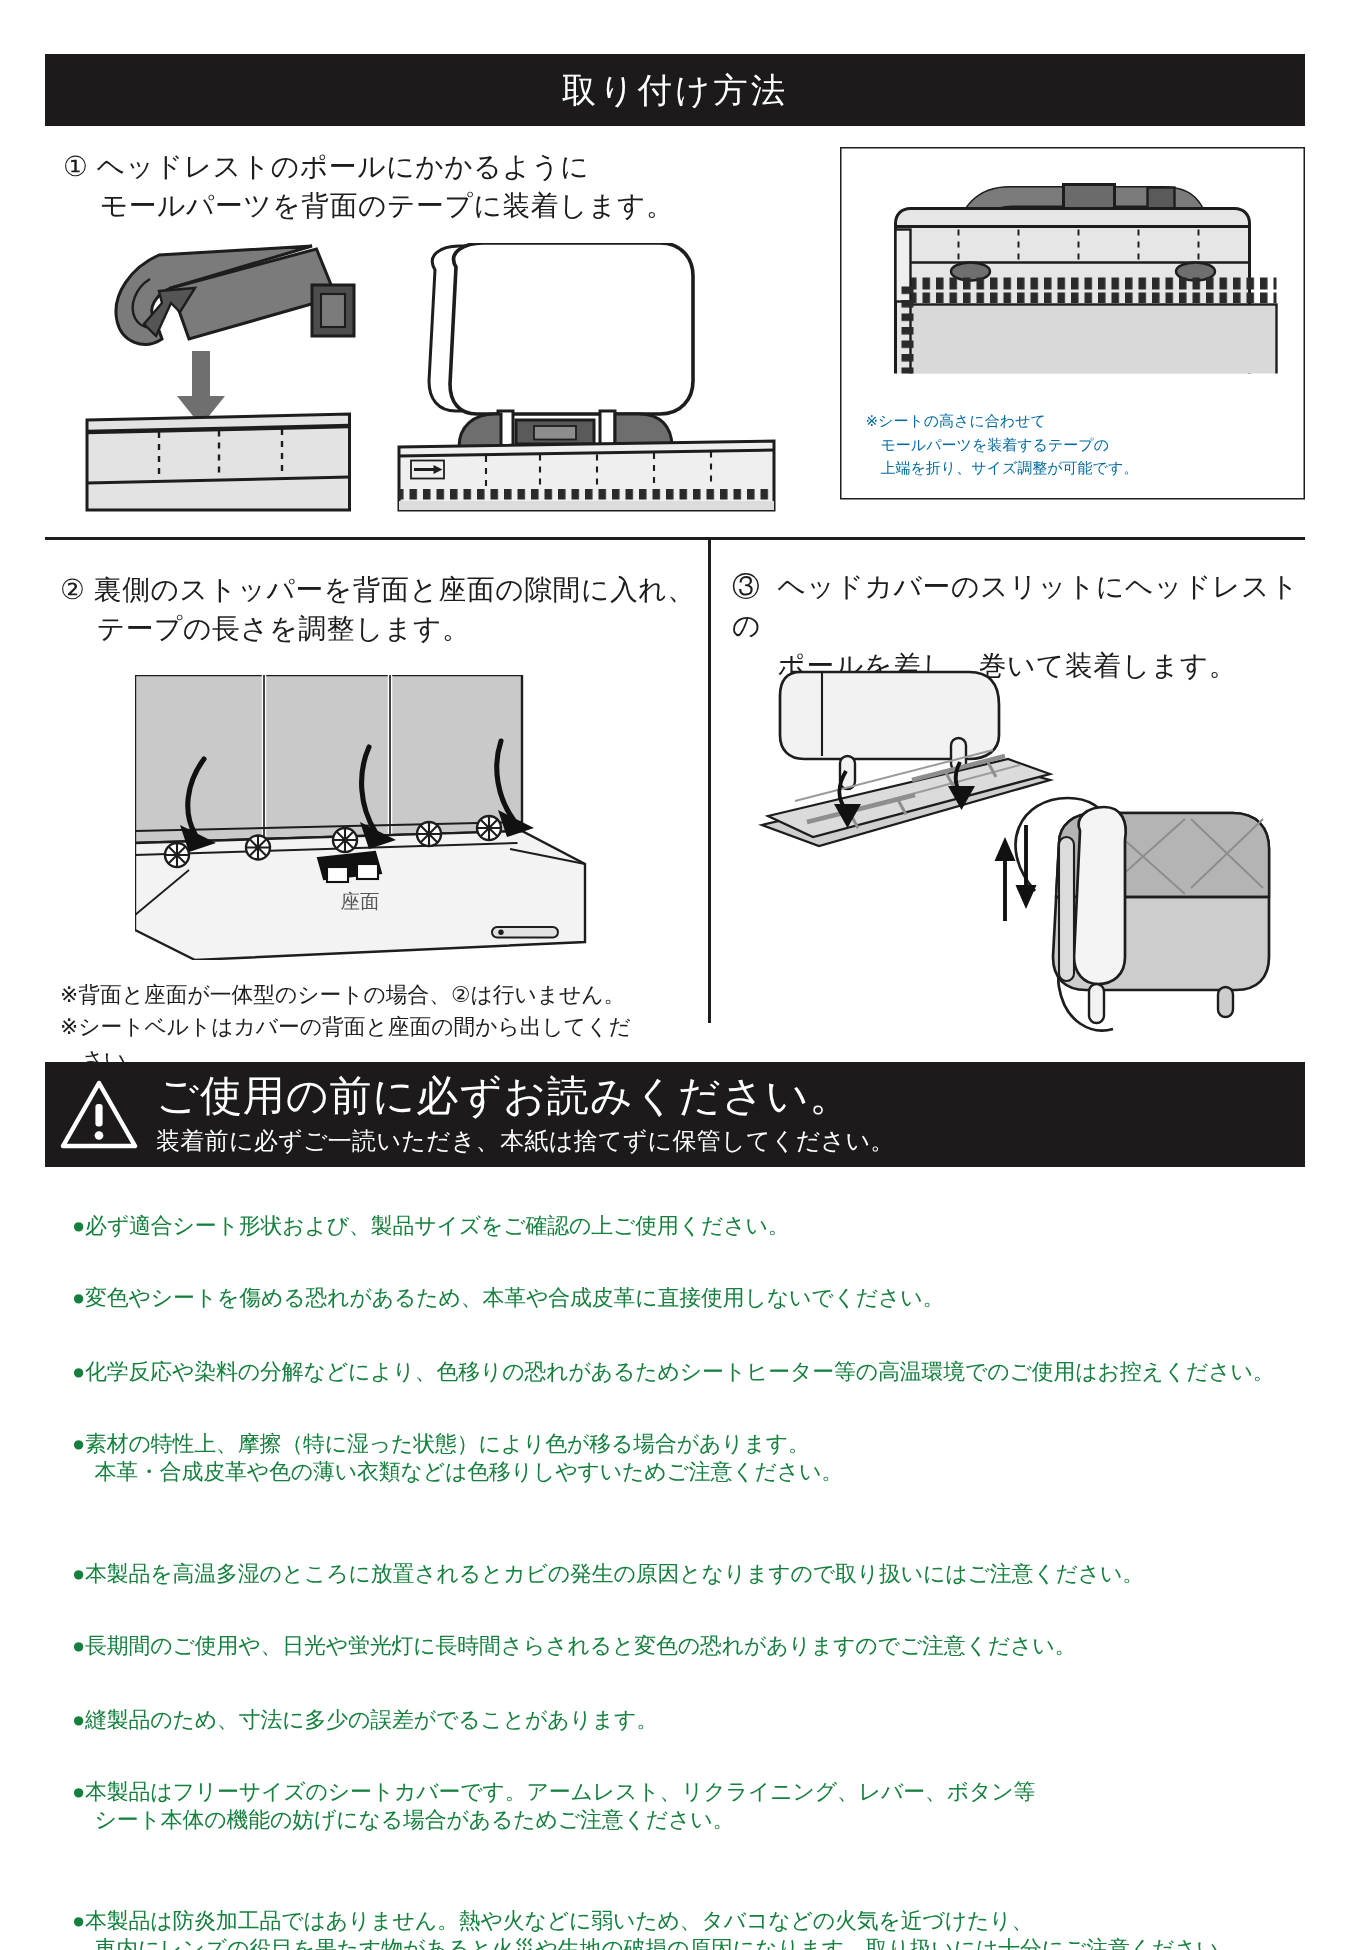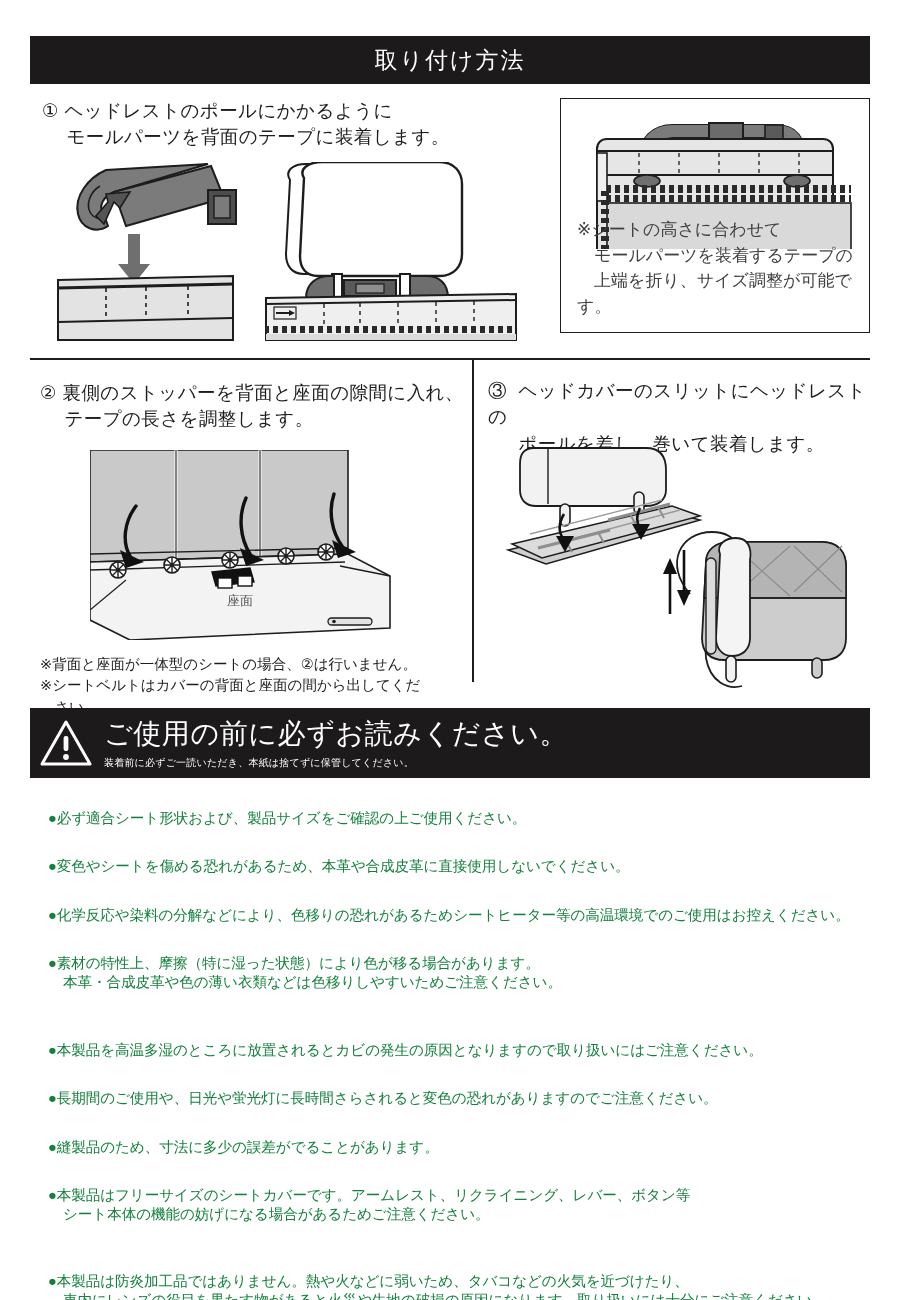--- a/index.html
+++ b/index.html
@@ -49,21 +49,21 @@
   .step1-head { position: absolute; left: 12px; top: 14px; }
   .step1-art  { position: absolute; left: 18px; top: 78px; width: 470px; height: 180px; }
   .note-box {
     position: absolute; right: 0; top: 14px; width: 310px; height: 235px;
     border: 1.6px solid #1d1d1d;
     background: #fff;
   }
   .note-art { position: absolute; left: 0; top: 2px; width: 307px; height: 148px; overflow: hidden; }
   .note-text {
     position: absolute; left: 16px; bottom: 12px; right: 8px;
-    font-size: 17px; line-height: 1.52; white-space: pre-line; color: #404040;
+    font-size: 10px; line-height: 1.52; white-space: pre-line; color: #0369a1;
   }
 
   .hr-1 { position: absolute; left: 0; top: 322px; width: 840px; height: 2px; background: #1d1d1d; }
   .vr-1 { position: absolute; left: 442px; top: 324px; width: 2px; height: 322px; background: #1d1d1d; }
 
   
   .step2 { position: absolute; left: 0; top: 330px; width: 440px; height: 320px; }
   .step2-head { position: absolute; left: 10px; top: 14px; }
   .step2-art { position: absolute; left: 60px; top: 84px; width: 380px; height: 190px; }
   .step2-notes {
@@ -78,21 +78,21 @@
 
   
   .warn-band {
     position: absolute; left: 30px; top: 708px; width: 840px; height: 70px;
     background: #1c1a1a; color: #fff;
     display: flex; align-items: center;
   }
   .warn-icon { width: 72px; display: flex; justify-content: center; align-items: center; }
   .warn-texts { padding-left: 2px; }
   .warn-title { font-size: 28px; line-height: 1.22; letter-spacing: 0.6px; }
-  .warn-sub   { font-size: 10px; line-height: 1.3; margin-top: 4px; letter-spacing: 0.2px; }
+  .warn-sub   { font-size: 16px; line-height: 1.3; margin-top: 4px; letter-spacing: 0.2px; }
 
   
   .caution-list {
     position: absolute; left: 48px; top: 790px; width: 830px;
   }
   .c-item {
     font-size: 14.6px;
     line-height: 1.30;
     color: #15803d;
     margin-bottom: 10.5px;

